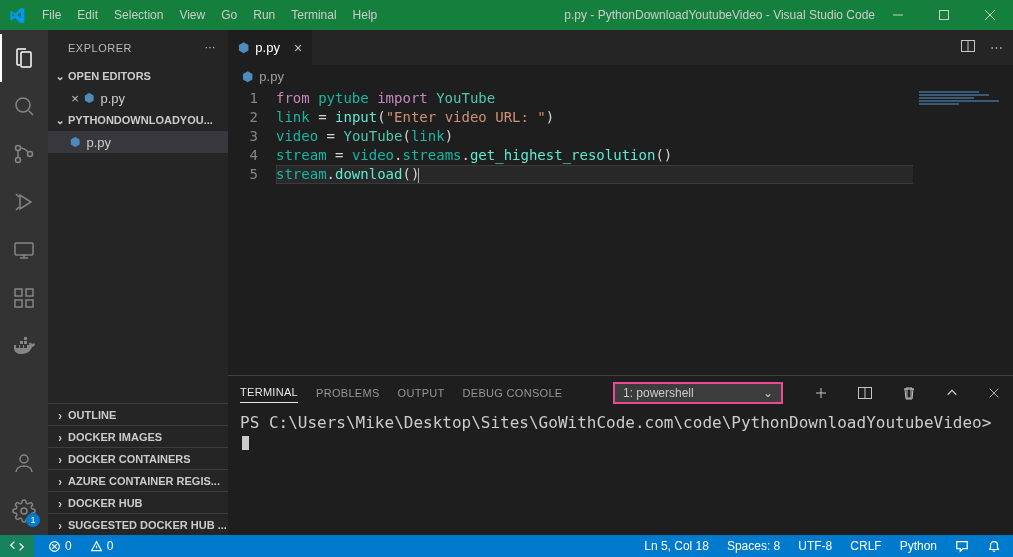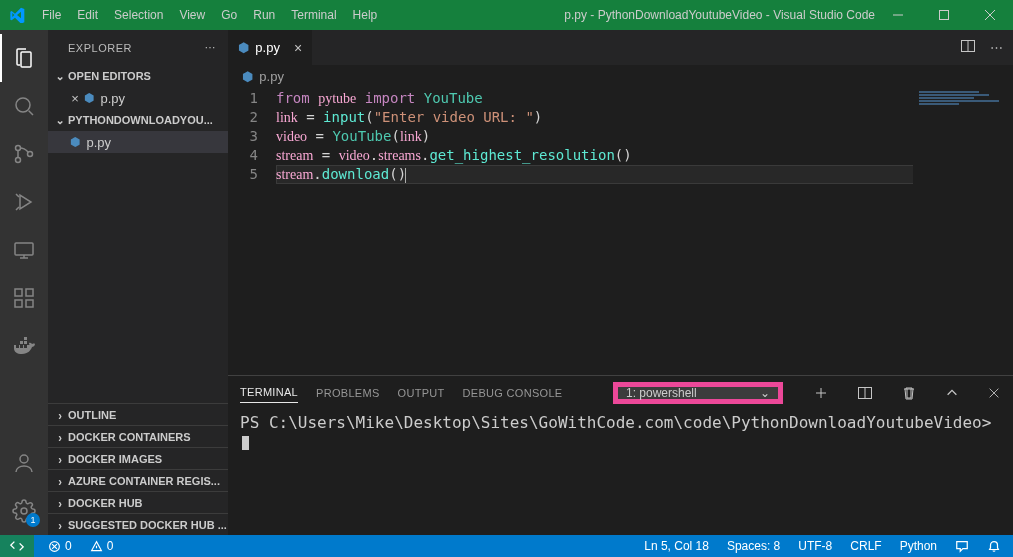--- a/index.html
+++ b/index.html
@@ -107,21 +107,21 @@
   height:22px; display:flex; align-items:center; padding-left:14px;
   font-size:13px; color:#a0a0a0; background:#1e1e1e;
 }
 .breadcrumb .py-icon { color:#4b8bbe; margin-right:6px; }
 
 .code-area { flex:1; display:flex; font-family: Consolas, monospace; font-size:14px; position:relative; }
 .gutter { width:48px; text-align:right; color:#858585; padding-right:18px; padding-top:2px; line-height:19px; }
 .code { flex:1; padding-top:2px; line-height:19px; white-space:pre; }
 .tok-kw { color:#c586c0; }
 .tok-mod { color:#4ec9b0; }
-.tok-id { color:#f9a8d4;font-family:Liberation Serif, serif; }
+.tok-id { color:#14b8a6; }
 .tok-fn { color:#5eead4; }
 .tok-str { color:#ce9178; }
 .tok-op { color:#d4d4d4; }
 .tok-pn { color:#d4d4d4; }
 .code .line { height:19px; }
 .code .line.current { background:#282828; box-shadow: inset 0 0 0 1px #3a3a3a; }
 .cursor {
   display:inline-block; width:1px; height:15px; background:#aeafad; vertical-align:middle; margin-left:-1px;
 }
 .minimap {
@@ -135,21 +135,21 @@
   height:160px; border-top:1px solid #414141; background:#1e1e1e;
   display:flex; flex-direction:column;
 }
 .panel-tabs {
   height:33px; display:flex; align-items:center; padding:0 12px;
   gap:18px; font-size:11px; color:#969696;
 }
 .panel-tabs .ptab { letter-spacing:0.3px; cursor:default; padding:4px 0;}
 .panel-tabs .ptab.active { color:#e7e7e7; border-bottom:1px solid #e7e7e7; }
 .panel-tabs .pselect {
-  margin-left:auto; background:#3c3c3c; border:5px solid #ec4899;
+  margin-left:auto; background:#3c3c3c; border:2px solid #ec4899;
   color:#cccccc; font-size:12px; height:22px; width:170px;
   display:flex; align-items:center; padding:0 8px; justify-content:space-between;
 }
 .panel-tabs .picon { color:#c5c5c5; display:flex; align-items:center; }
 .panel-body {
   flex:1; padding:4px 12px; font-family:Consolas, monospace; font-size:16px;
   color:#cccccc;
 }
 .term-cursor { display:inline-block; width:7px; height:14px; background:#cccccc; vertical-align:middle; margin-left:2px;}
 
@@ -293,25 +293,25 @@
       <span>p.py</span>
     </div>
 
     <div class="sidebar-bottom">
       <div class="section-hdr">
           <span class="chev chevron-right"></span>
           <span>OUTLINE</span>
         </div>
       <div class="section-hdr">
           <span class="chev chevron-right"></span>
+          <span>DOCKER IMAGES</span>
+        </div>
+      <div class="section-hdr">
+          <span class="chev chevron-right"></span>
           <span>DOCKER CONTAINERS</span>
-        </div>
-      <div class="section-hdr">
-          <span class="chev chevron-right"></span>
-          <span>DOCKER IMAGES</span>
         </div>
       <div class="section-hdr">
           <span class="chev chevron-right"></span>
           <span>AZURE CONTAINER REGIS...</span>
         </div>
       <div class="section-hdr">
           <span class="chev chevron-right"></span>
           <span>DOCKER HUB</span>
         </div>
       <div class="section-hdr">

